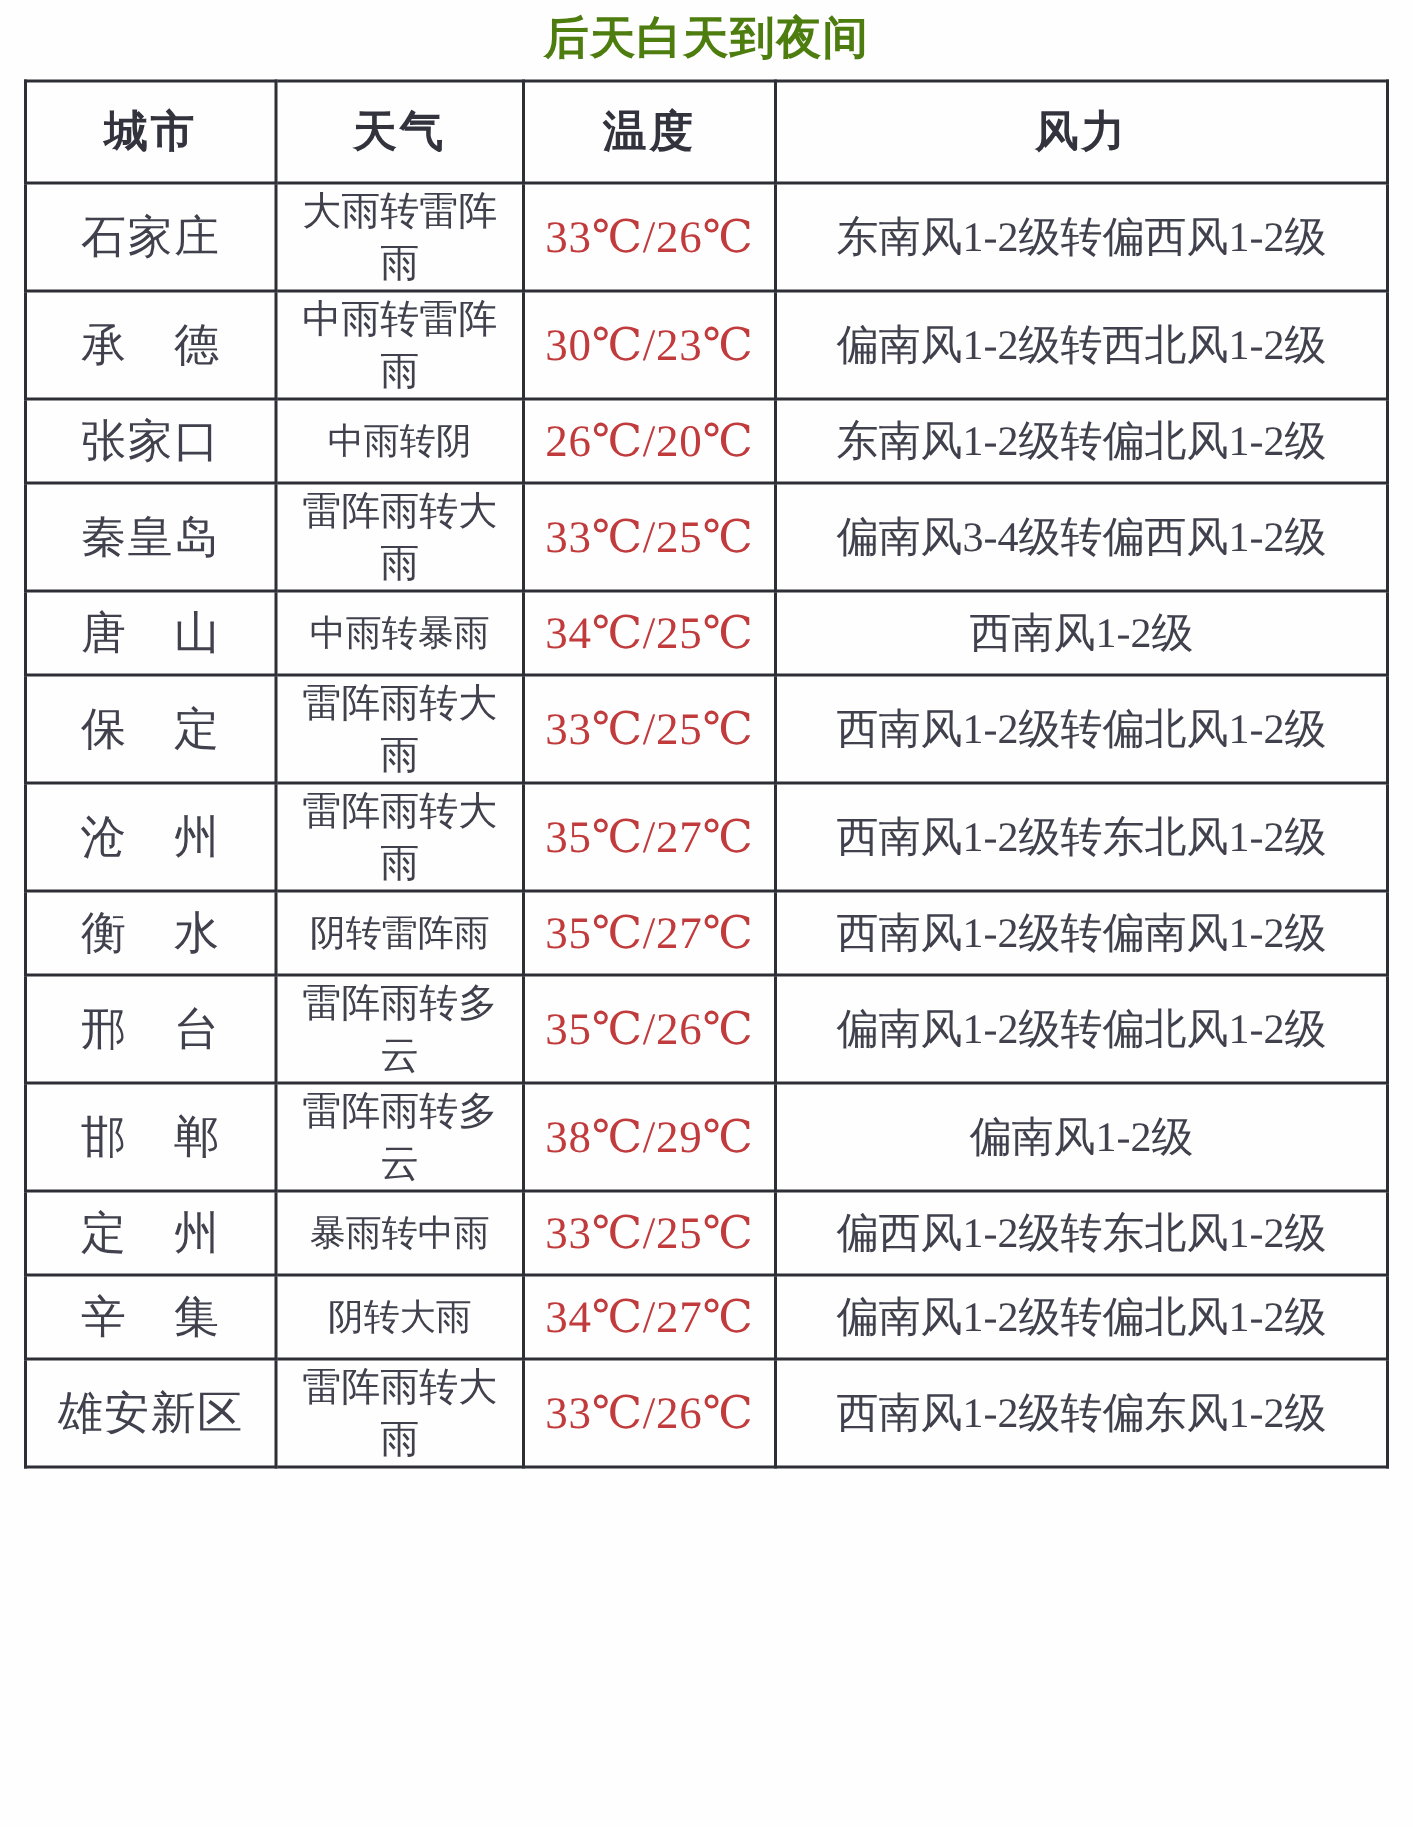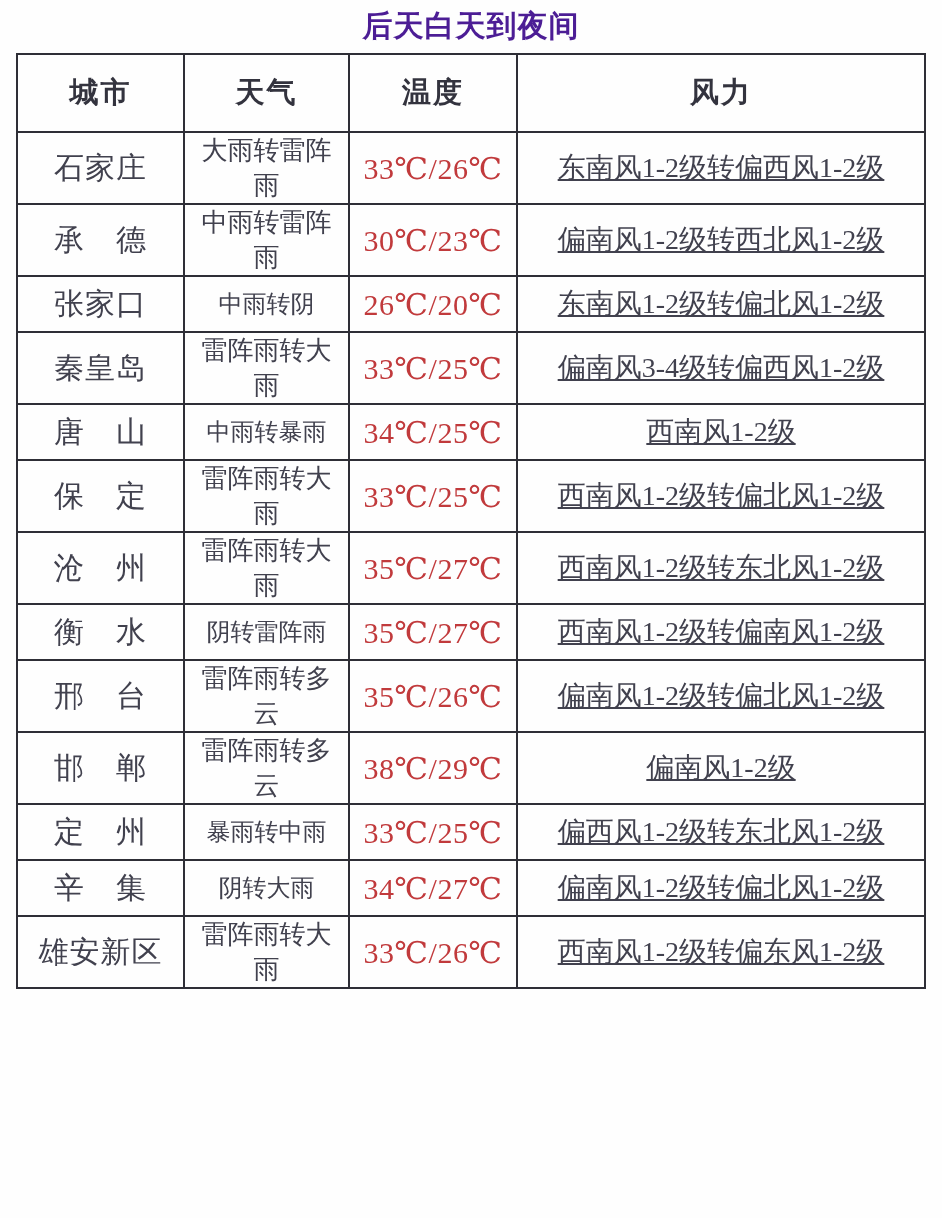--- a/index.html
+++ b/index.html
@@ -22,38 +22,38 @@
     overflow: hidden;
   }
   .titles {
     text-align: center;
     line-height: 35px;
     margin-bottom: 10px;
   }
   .title-line {
     font-size: 30px;
     font-weight: bold;
-    color: #4c1d95;
+    color: #4d7c0f;
     letter-spacing: 1px;
   }
   table.forecast {
     width: 908px;
     margin: 0 auto;
     border-collapse: collapse;
     table-layout: fixed;
   }
   table.forecast th,
   table.forecast td {
     border: 2px solid var(--border);
     text-align: center;
     vertical-align: middle;
     padding: 0 4px;
   }
   table.forecast th {
-    height: 78px;
+    height: 68px;
     font-size: 29px;
     font-weight: bold;
     letter-spacing: 2px;
     color: #33333e;
   }
   table.forecast td { height: 56px; }
   col.c-city    { width: 167px; }
   col.c-weather { width: 165px; }
   col.c-temp    { width: 168px; }
   col.c-wind    { width: 408px; }
@@ -61,21 +61,21 @@
     font-size: 30px;
     letter-spacing: 1px;
   }
   td.weather { font-size: 24px; }
   td.weather.small { font-size: 26px; }
   td.temp {
     font-size: 30px;
     color: var(--temperature);
     letter-spacing: 0.5px;
   }
-  td.wind { font-size: 28px; text-decoration: underline; }
+  td.wind { font-size: 28px; }
 </style>
 </head>
 <body>
 
 <div class="page">
 
   <div class="titles">
     <div class="title-line">后天白天到夜间</div>
   </div>
 

